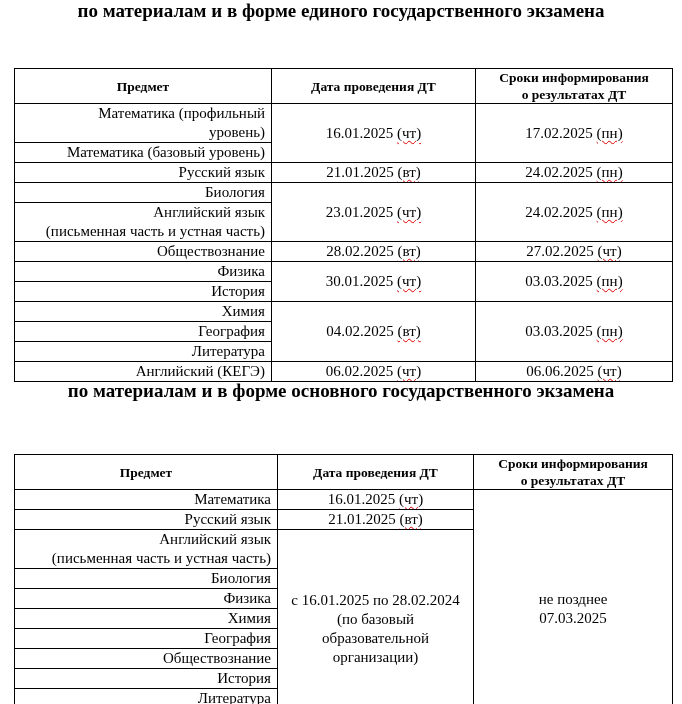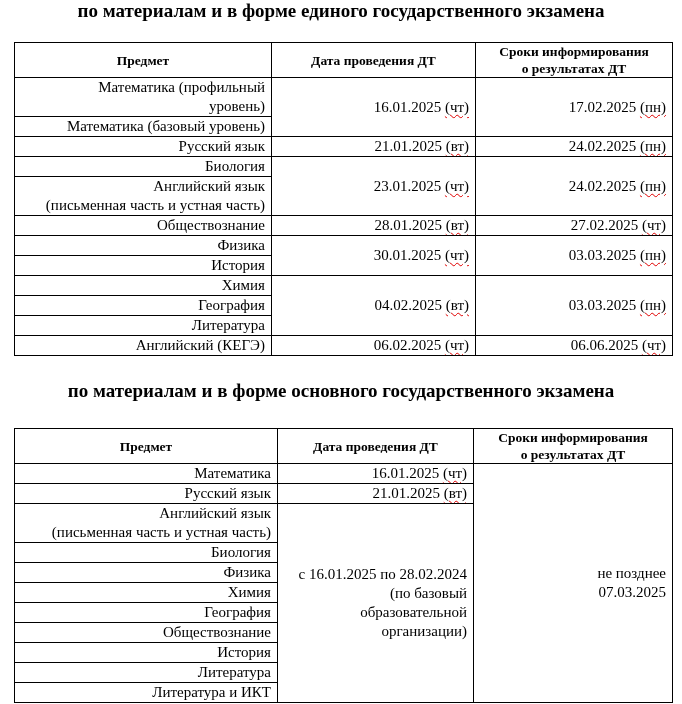--- a/index.html
+++ b/index.html
@@ -13,36 +13,37 @@
     font-weight: bold; font-size: 19px; line-height: 22px;
     letter-spacing: 0px;
   }
   #title1 { top: 0px; }
   #title2 { top: 380px; }
   table.exam {
     position: absolute;
     border-collapse: collapse;
     table-layout: fixed;
     font-size: 15px;
+    margin-top: 26px;
   }
   table.exam td, table.exam th {
     border: 1px solid #000;
     padding: 0 6px;
     line-height: 19px;
     vertical-align: middle;
     overflow: hidden;
   }
   table.exam th {
     font-weight: bold;
     font-size: 13.5px;
     text-align: center;
     line-height: 17px;
   }
   table.exam td.subj { text-align: right; white-space: nowrap; }
-  table.exam td.c { text-align: right; }
+  table.exam td.c { text-align: center; }
   #t1 { left: 14px; top: 42px; width: 658px; }
   #t2 { left: 14px; top: 428px; width: 658px; }
   #t1 col.c1 { width: 257px; }
   #t1 col.c2 { width: 204px; }
   #t1 col.c3 { width: 197px; }
   #t2 col.c1 { width: 263px; }
   #t2 col.c2 { width: 196px; }
   #t2 col.c3 { width: 199px; }
   tr.hdr { height: 34px; }
   tr.r1 { height: 19px; }
@@ -91,21 +92,21 @@
     <td class="subj">Биология</td>
     <td class="c" rowspan="2"><span class="date-wrap"><span>23.01.2025</span> <span class="wd">(чт)</span></span></td>
     <td class="c" rowspan="2"><span class="date-wrap"><span>24.02.2025</span> <span class="wd">(пн)</span></span></td>
   </tr>
   <tr class="r2">
     <td class="subj"><span>Английский язык</span><br><span>(письменная часть и устная часть)</span></td>
   </tr>
 
   <tr class="r1">
     <td class="subj">Обществознание</td>
-    <td class="c"><span class="date-wrap"><span>28.01.2025</span> <span class="wd">(вт)</span></span></td>
+    <td class="c"><span class="date-wrap"><span>28.02.2025</span> <span class="wd">(вт)</span></span></td>
     <td class="c"><span class="date-wrap"><span>27.02.2025</span> <span class="wd">(чт)</span></span></td>
   </tr>
 
   <tr class="r1">
     <td class="subj">Физика</td>
     <td class="c" rowspan="2"><span class="date-wrap"><span>30.01.2025</span> <span class="wd">(чт)</span></span></td>
     <td class="c" rowspan="2"><span class="date-wrap"><span>03.03.2025</span> <span class="wd">(пн)</span></span></td>
   </tr>
   <tr class="r1">
     <td class="subj">История</td>

